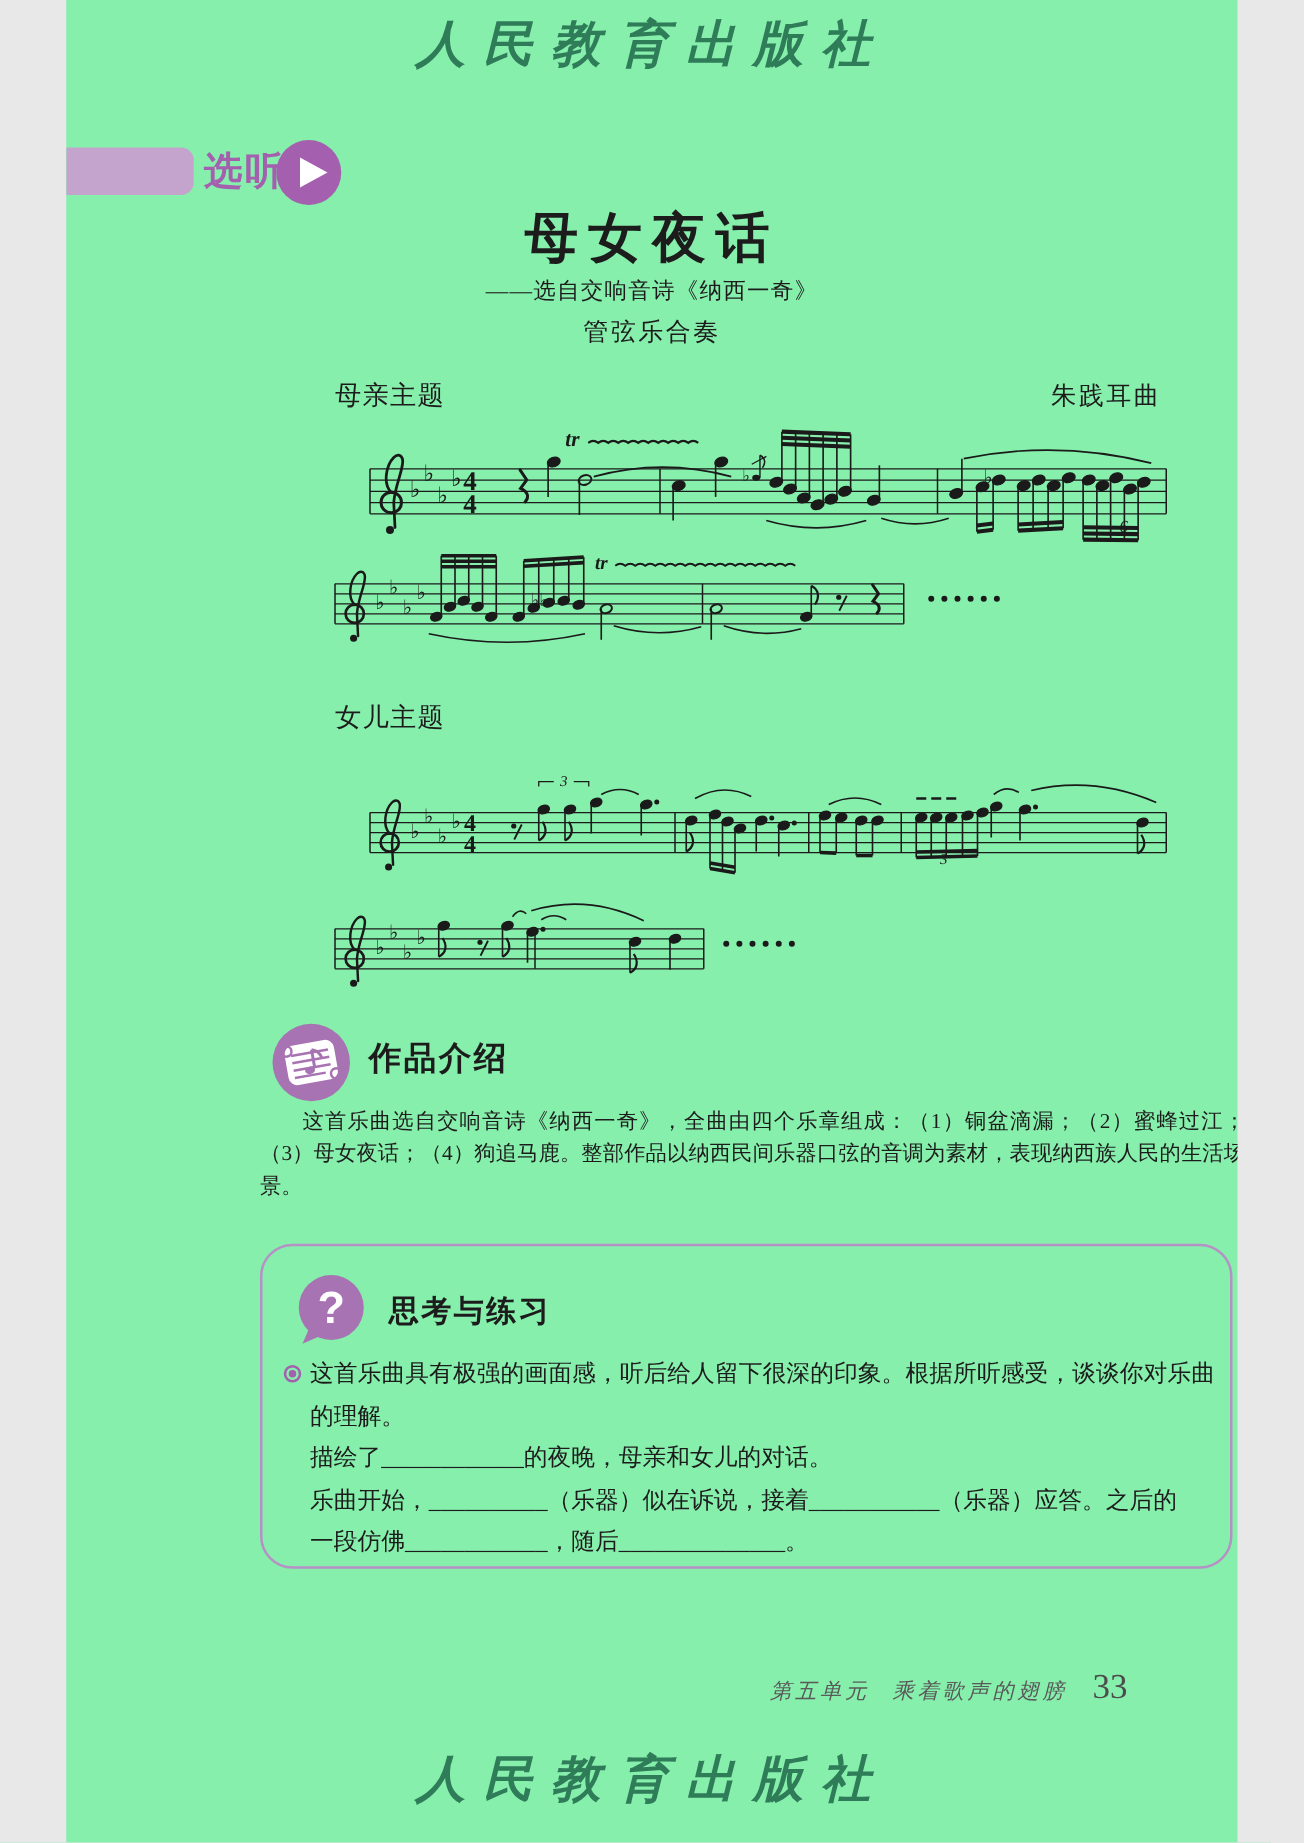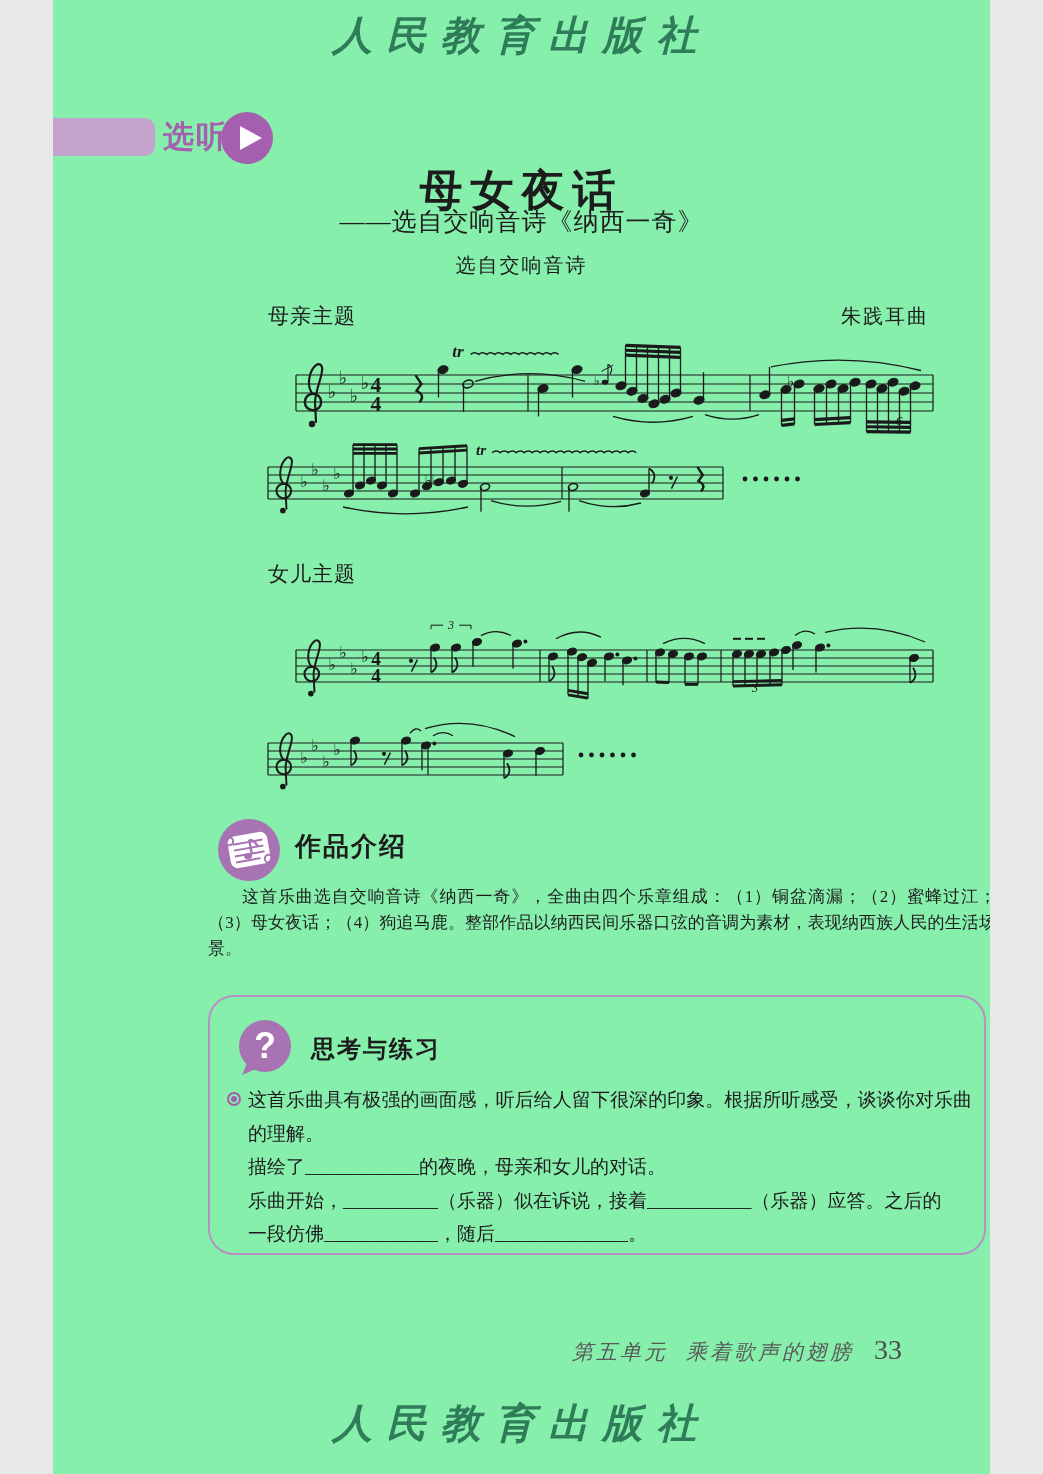--- a/index.html
+++ b/index.html
@@ -8,37 +8,37 @@
   .abs{position:absolute;}
   
   .brush{width:100%;text-align:center;color:#2f7c59;font-family:"DejaVu Serif",serif;
          font-style:italic;font-weight:bold;font-size:40px;letter-spacing:14px;white-space:nowrap;}
   
   .listen-bar{left:0;top:118px;width:102px;height:38px;background:#c4a4cd;border-radius:0 10px 10px 0;}
   .listen-label{left:110px;top:116px;font-family:"Liberation Sans",sans-serif;font-weight:bold;
                 font-size:31px;color:#a45fae;letter-spacing:2px;}
   
   .main-title{left:0;top:162px;width:100%;text-align:center;font-size:43px;font-weight:bold;letter-spacing:8px;}
-  .sub-title{left:0;top:205px;width:100%;text-align:center;font-size:25px;letter-spacing:1px;}
+  .sub-title{left:0;top:220px;width:100%;text-align:center;font-size:18px;letter-spacing:1px;}
   .ensemble{left:0;top:252px;width:100%;text-align:center;font-size:20px;letter-spacing:2px;}
   .theme-label{font-family:"Liberation Sans",sans-serif;font-weight:normal;font-size:21px;letter-spacing:1px;}
   .composer{left:788px;top:303px;font-size:20px;letter-spacing:2px;}
   
   .intro-heading{left:242px;top:829px;font-family:"Liberation Sans",sans-serif;font-weight:bold;font-size:26px;letter-spacing:2px;}
   .intro-body{left:155px;top:884px;width:788px;font-size:17px;line-height:26px;text-align:justify;text-indent:2em;}
   
   .practice-box{left:155px;top:995px;width:778px;height:260px;border:2.5px solid #b691c6;border-radius:26px;box-sizing:border-box;}
   .practice-heading{left:101px;top:36px;font-family:"Liberation Sans",sans-serif;font-weight:bold;font-size:24px;letter-spacing:2px;}
   .practice-body{left:18px;top:86px;width:744px;font-size:19px;line-height:33.5px;}
   .practice-line{padding-left:20px;position:relative;text-align:justify;}
   .bullet{position:absolute;left:-1px;top:9px;width:10px;height:10px;border:2px solid #a45fae;border-radius:50%;}
   .bullet i{position:absolute;left:2px;top:2px;width:6px;height:6px;background:#a45fae;border-radius:50%;}
   
   .footer{right:88px;top:1334px;white-space:nowrap;}
-  .footer .unit{font-style:italic;color:#5a5a5a;font-size:21px;letter-spacing:3px;}
+  .footer .unit{font-style:italic;color:#5a5a5a;font-size:17px;letter-spacing:3px;}
   .footer .pnum{color:#4c4c4c;font-size:28px;margin-left:16px;font-style:normal;}
   svg.overlay{left:0;top:0;pointer-events:none;}
 </style>
 </head>
 <body>
 
 <div id="page">
 
   <div class="abs brush" style="top:8px;">人民教育出版社</div>
 
@@ -46,21 +46,21 @@
   <div class="abs listen-label">选听</div>
   <div class="abs" style="left:167px;top:111px;width:54px;height:54px;">
     <svg width="54" height="54" viewBox="0 0 54 54">
       <circle cx="27" cy="27" r="26" fill="#a45fae"></circle>
       <polygon points="20,15 20,39 42,27" fill="#ffffff"></polygon>
     </svg>
   </div>
 
   <div class="abs main-title">母女夜话</div>
   <div class="abs sub-title">——选自交响音诗《纳西一奇》</div>
-  <div class="abs ensemble">选自交响音诗</div>
+  <div class="abs ensemble">管弦乐合奏</div>
 
   <div class="abs theme-label" style="left:215px;top:302px;">母亲主题</div>
   <div class="abs composer">朱践耳曲</div>
   <div class="abs theme-label" style="left:215px;top:560px;">女儿主题</div>
 
   <svg class="abs overlay" width="1043" height="1474">
       <line x1="243" y1="375" x2="880" y2="375" stroke="#1a1a1a" stroke-width="1"></line>
       <line x1="243" y1="384" x2="880" y2="384" stroke="#1a1a1a" stroke-width="1"></line>
       <line x1="243" y1="393" x2="880" y2="393" stroke="#1a1a1a" stroke-width="1"></line>
       <line x1="243" y1="402" x2="880" y2="402" stroke="#1a1a1a" stroke-width="1"></line>

